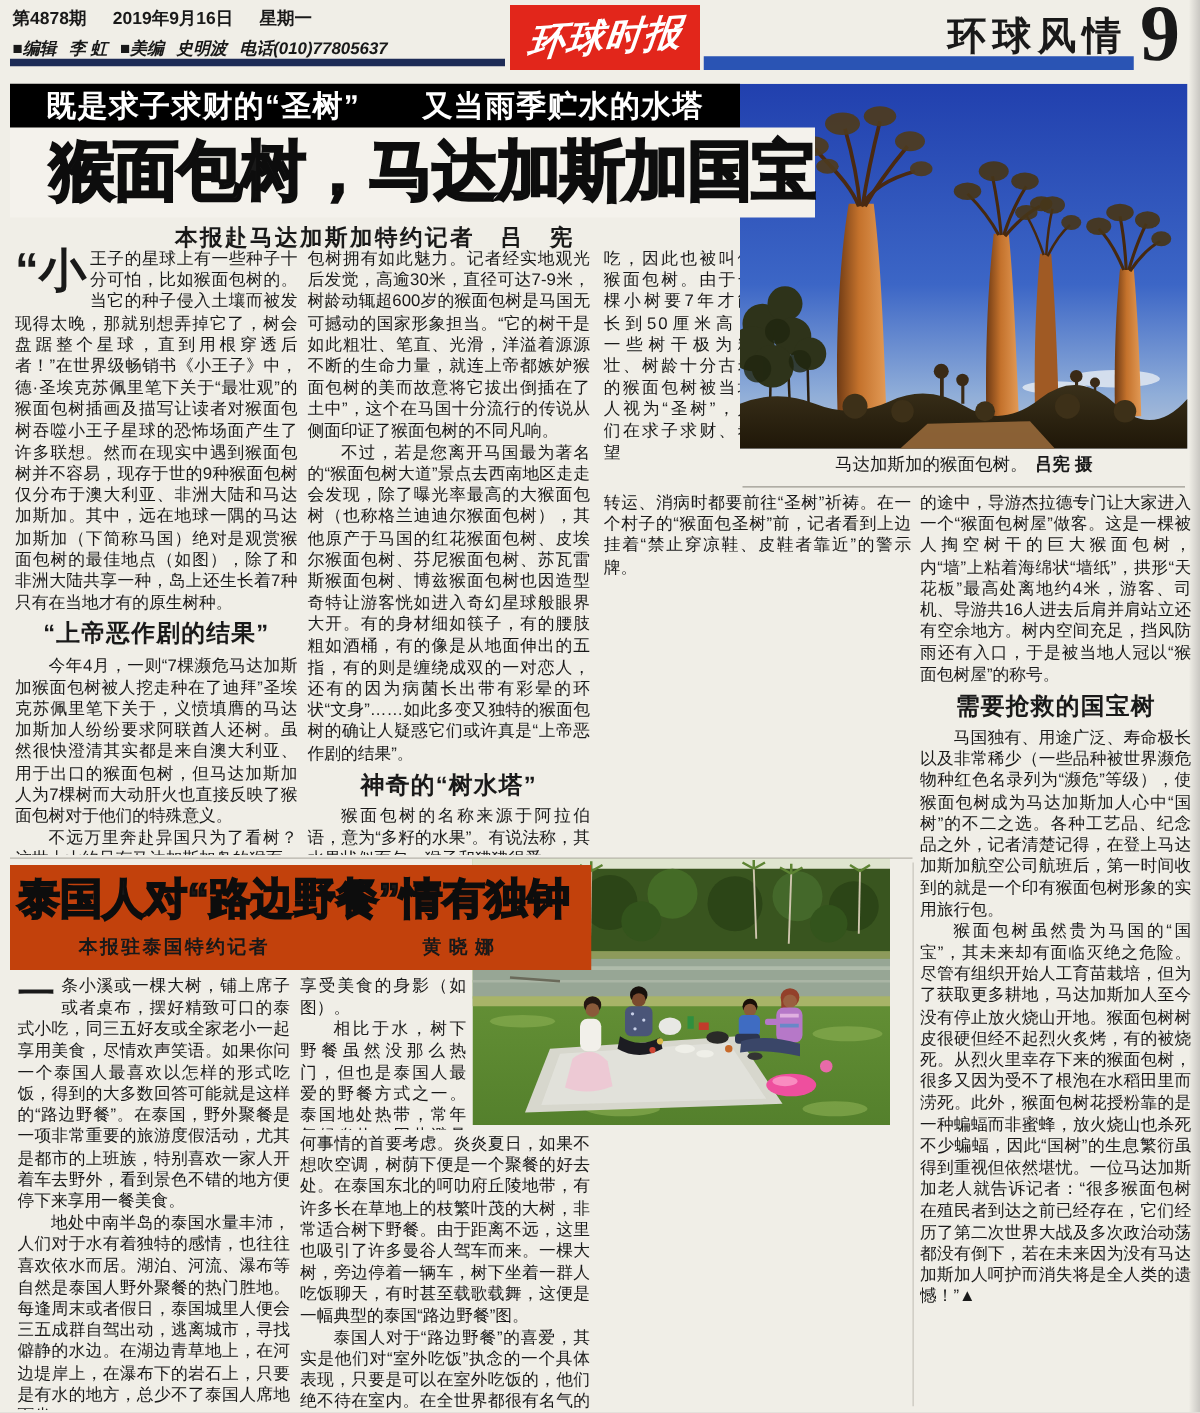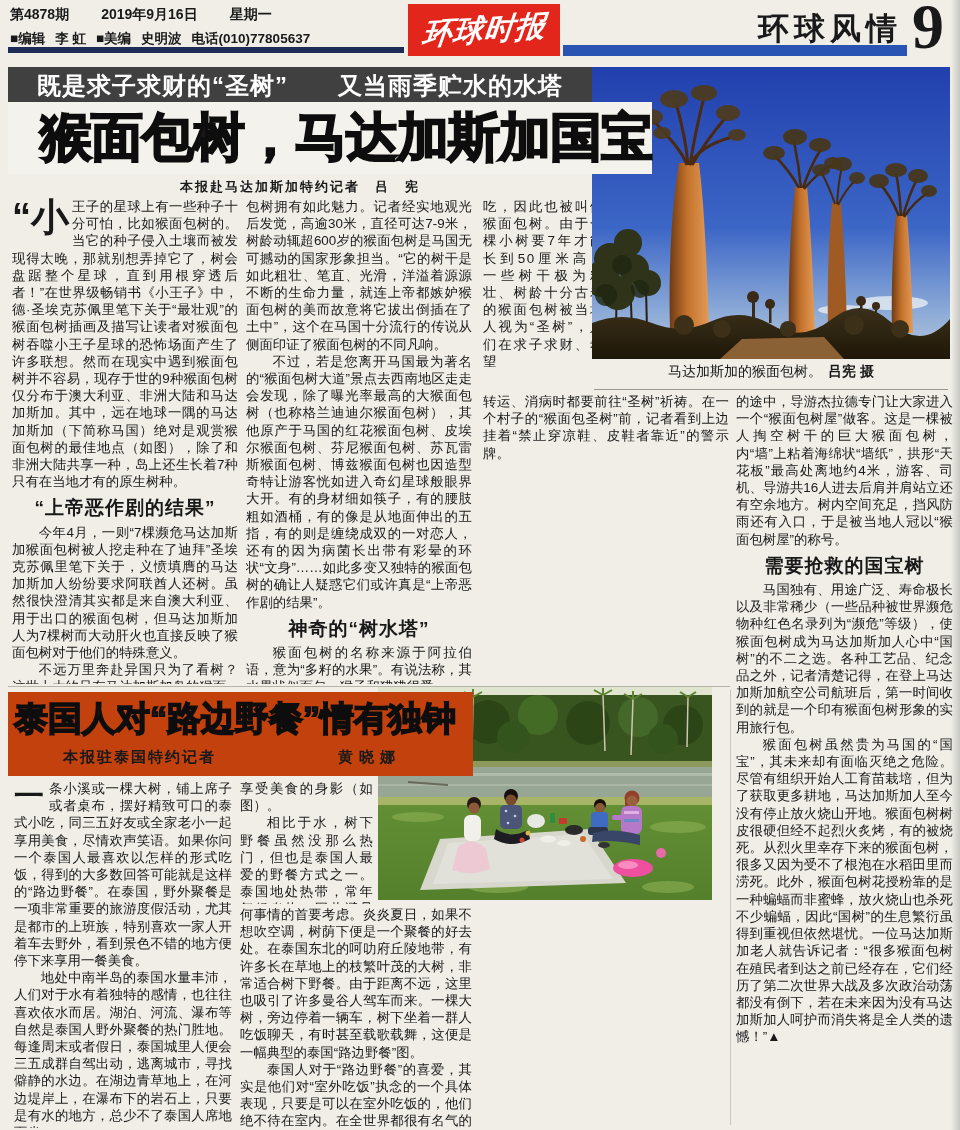--- a/index.html
+++ b/index.html
@@ -1,41 +1,41 @@
 <!DOCTYPE html>
 <html><head>
 <meta charset="utf-8">
 <style>
   html,body{margin:0;padding:0;background:#d9d7d2;}
   .page{position:relative;width:960px;height:1130px;background:#f0eee7;overflow:hidden;
         font-family:"Liberation Sans","DejaVu Sans",sans-serif;color:#191919;}
   .abs{position:absolute;}
   
   #issue-line{left:10px;top:6px;font-size:14px;font-weight:700;}
-  #issue-line span{margin-right:32px;}
+  #issue-line span{margin-right:21px;}
   #editor-line{left:10px;top:30px;font-size:13.5px;font-weight:700;}
-  #editor-line span{margin-right:10px;}
+  #editor-line span{margin-right:10px;font-style:italic;}
   #masthead{left:408px;top:4px;width:152px;height:52px;background:#e2261b;
             display:flex;align-items:center;justify-content:center;}
   #masthead span{color:#fff;font-family:"Liberation Serif","DejaVu Serif",serif;
             font-weight:bold;font-style:italic;font-size:30px;letter-spacing:1px;
             transform:rotate(-4deg) skewX(-10deg);}
   #section-name{left:758px;top:8px;font-family:"Liberation Serif","DejaVu Serif",serif;
             font-weight:bold;font-size:31px;letter-spacing:5px;}
   #page-no{left:912px;top:-10px;font-family:"Liberation Serif","DejaVu Serif",serif;
             font-weight:bold;font-size:64px;}
   #rule-navy{left:8px;top:47px;width:396px;height:6px;background:#1d2b56;}
   #rule-blue{left:563px;top:45px;width:344px;height:11px;background:#2a54b4;}
   
-  #kicker{left:8px;top:67px;width:584px;height:38px;background:#404040;color:#fff;
+  #kicker{left:8px;top:67px;width:584px;height:38px;background:#000000;color:#fff;
           font-size:24px;font-weight:bold;text-align:center;line-height:38px;letter-spacing:1px;z-index:3;}
   #a1-title-box{left:8px;top:102px;width:644px;height:72px;background:#f4f2ec;z-index:3;}
   #a1-title{display:block;line-height:70px;text-align:right;font-size:52px;font-weight:900;
           -webkit-text-stroke:2px #0d0d0d;letter-spacing:-1px;white-space:nowrap;}
-  #a1-byline{left:8px;top:178px;width:584px;text-align:center;font-size:13px;font-weight:bold;letter-spacing:2px;}
+  #a1-byline{left:8px;top:178px;width:584px;text-align:center;font-size:18px;font-weight:bold;letter-spacing:2px;}
   
   #a1-photo{left:592px;top:67px;width:358px;height:292px;z-index:1;}
   #a1-caption{left:592px;top:363px;width:358px;text-align:center;font-size:14px;}
   #a1-caption b{margin-left:6px;}
   #a1-caption-rule{left:594px;top:389px;width:354px;height:1px;background:#9a9890;}
   #a2-photo{left:378px;top:687px;width:334px;height:213px;z-index:1;}
   
   .bt{position:absolute;font-size:13.4px;line-height:17.2px;text-align:justify;overflow:hidden;}
   .bt p{margin:0;}
   .ind{text-indent:2em;}

